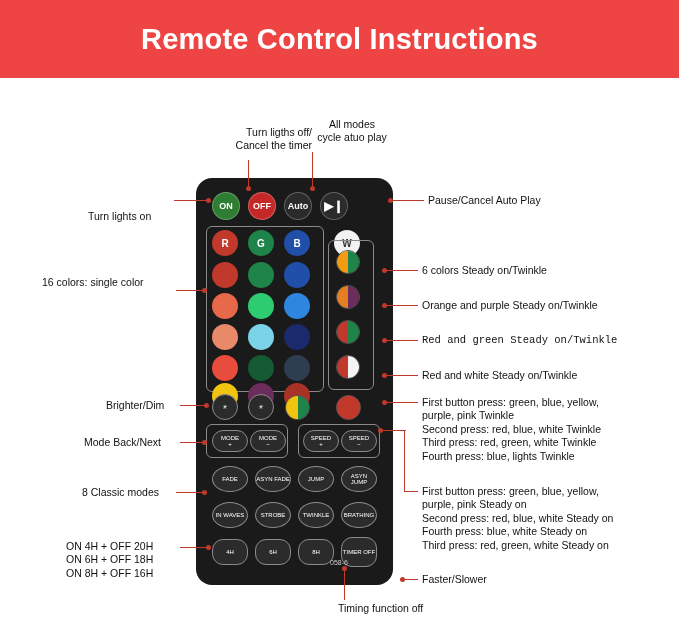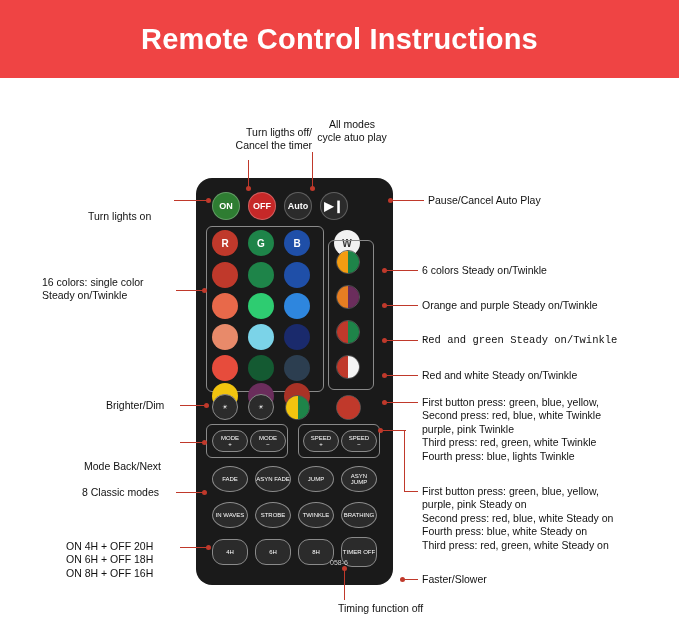--- a/index.html
+++ b/index.html
@@ -300,21 +300,20 @@
   <div class="dot" style="left:206px; top:198px;"></div>
 
   <div class="ann" style="left:428px; top:194px;">Pause/Cancel Auto Play</div>
   <div class="lead" style="left:390px; top:200px; width:34px;"></div>
   <div class="dot" style="left:388px; top:198px;"></div>
 
   <div class="ann" style="left:42px; top:276px; width:150px;">
     <div>
       <span class="bold">16 colors:</span><span> single color</span>
     </div>
-    <div>Steady on/Twinkle</div>
   </div>
   <div class="lead" style="left:176px; top:290px; width:28px;"></div>
   <div class="dot" style="left:202px; top:288px;"></div>
 
   <div class="ann" style="left:422px; top:264px;">6 colors Steady on/Twinkle</div>
   <div class="lead" style="left:384px; top:270px; width:34px;"></div>
   <div class="dot" style="left:382px; top:268px;"></div>
 
   <div class="ann" style="left:422px; top:299px;">Orange and purple Steady on/Twinkle</div>
   <div class="lead" style="left:384px; top:305px; width:34px;"></div>
@@ -325,32 +324,32 @@
   <div class="dot" style="left:382px; top:338px;"></div>
 
   <div class="ann" style="left:422px; top:369px;">Red and white Steady on/Twinkle</div>
   <div class="lead" style="left:384px; top:375px; width:34px;"></div>
   <div class="dot" style="left:382px; top:373px;"></div>
 
   <div class="ann" style="left:106px; top:399px;">Brighter/Dim</div>
   <div class="lead" style="left:180px; top:405px; width:26px;"></div>
   <div class="dot" style="left:204px; top:403px;"></div>
 
-  <div class="ann" style="left:84px; top:460px;">Mode Back/Next</div>
+  <div class="ann" style="left:84px; top:436px;">Mode Back/Next</div>
   <div class="lead" style="left:180px; top:442px; width:24px;"></div>
   <div class="dot" style="left:202px; top:440px;"></div>
 
   <div class="ann" style="left:82px; top:486px;">8 Classic modes</div>
   <div class="lead" style="left:176px; top:492px; width:28px;"></div>
   <div class="dot" style="left:202px; top:490px;"></div>
 
   <div class="ann" style="left:422px; top:396px; width:250px;">
     <div><span class="bold">First button press:</span><span> green, blue, yellow,</span></div>
+    <div>purple, pink Twinkle</div>
     <div><span class="bold">Second press:</span><span> red, blue, white Twinkle</span></div>
-    <div>purple, pink Twinkle</div>
     <div><span class="bold">Third press:</span><span> red, green, white Twinkle</span></div>
     <div><span class="bold">Fourth press:</span><span> blue, lights Twinkle</span></div>
   </div>
   <div class="lead" style="left:384px; top:402px; width:34px;"></div>
   <div class="dot" style="left:382px; top:400px;"></div>
 
   <div class="ann" style="left:422px; top:485px; width:256px;">
     <div><span class="bold">First button press:</span><span> green, blue, yellow,</span></div>
     <div>purple, pink Steady on</div>
     <div><span class="bold">Second press:</span><span> red, blue, white Steady on</span></div>

